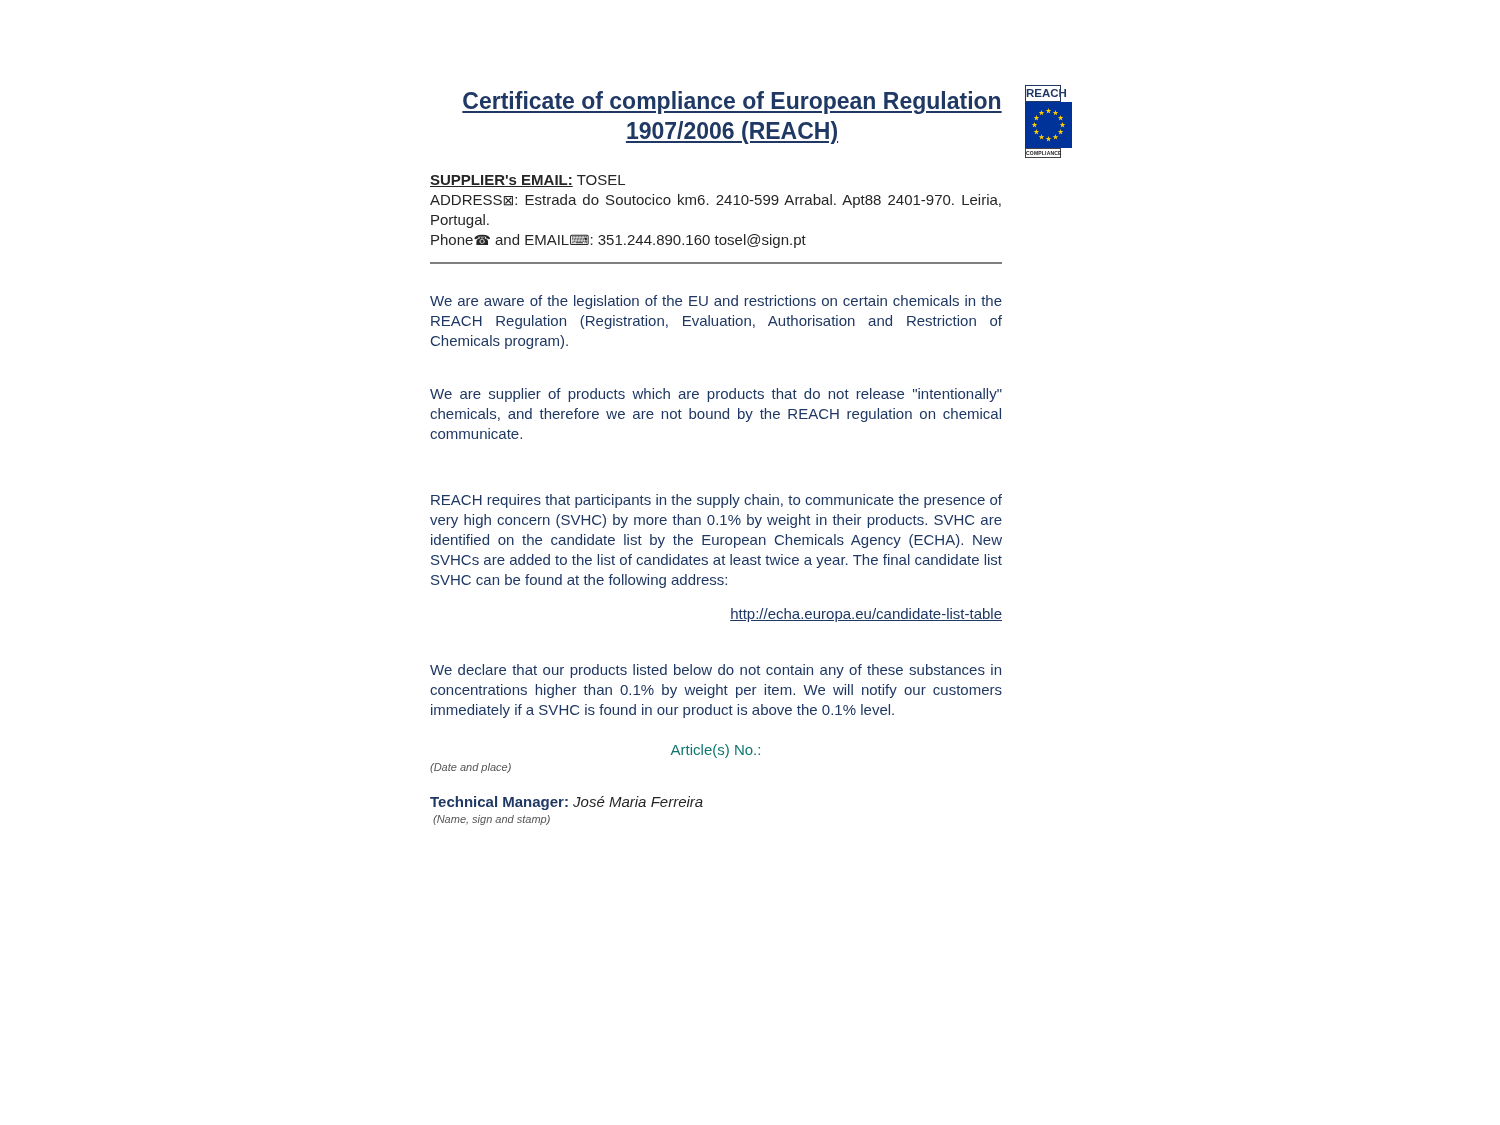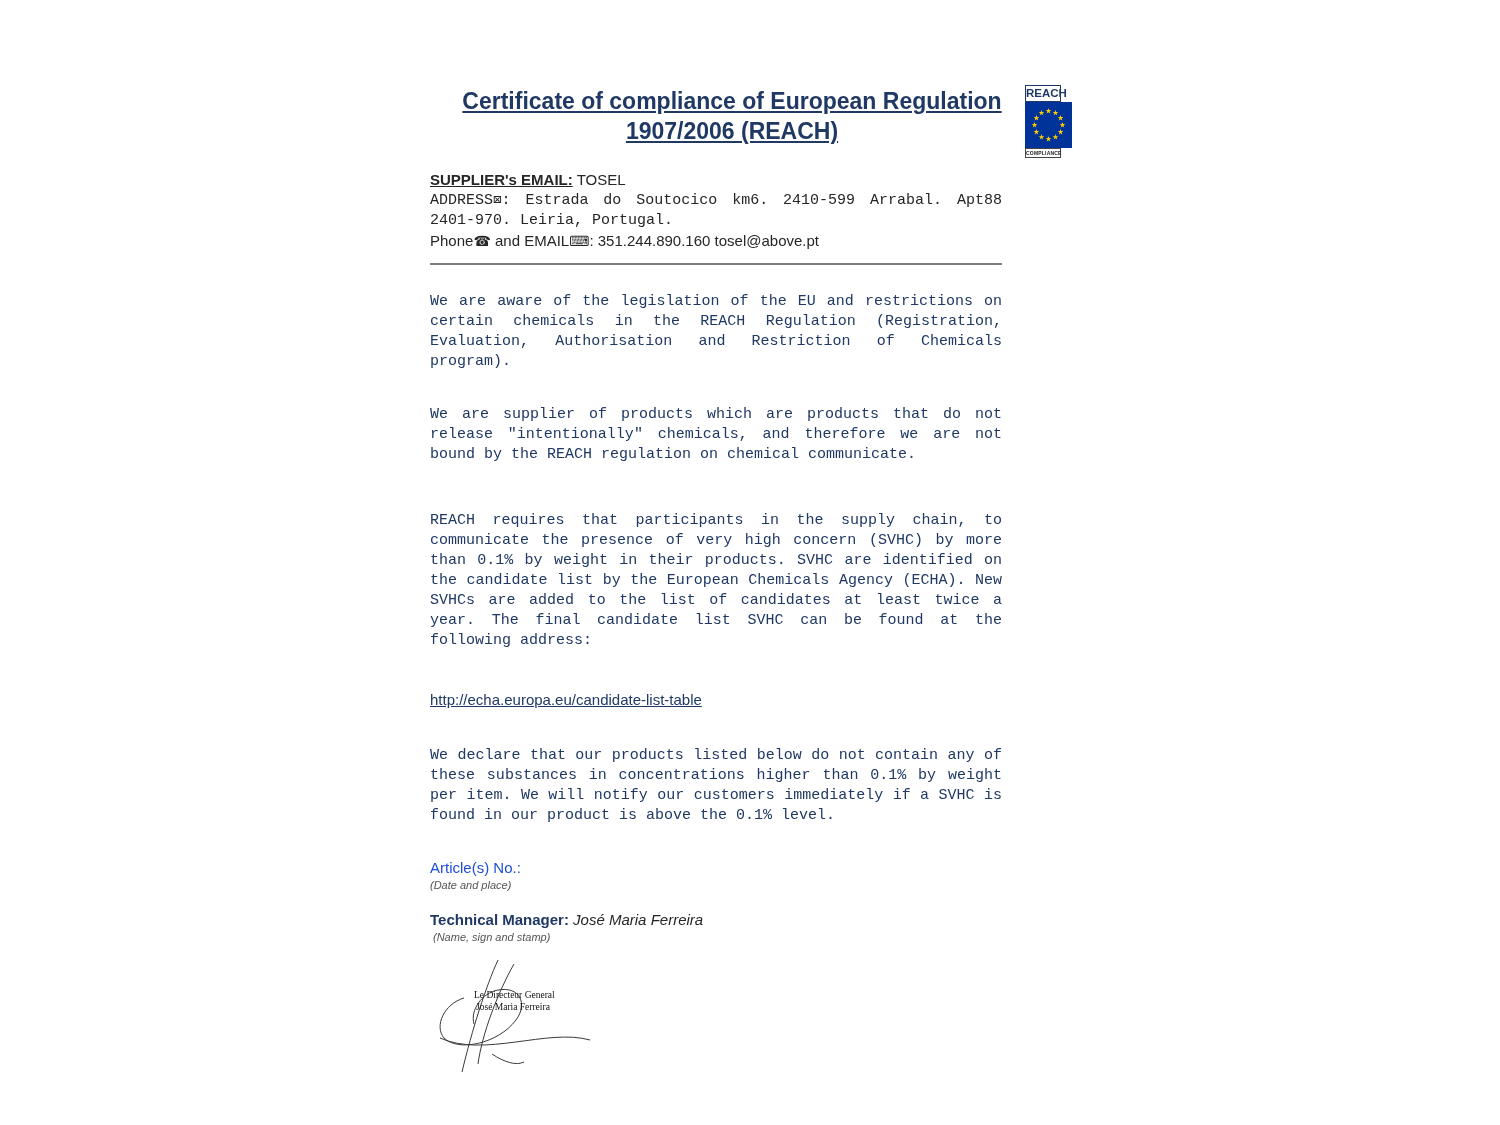--- a/index.html
+++ b/index.html
@@ -24,30 +24,30 @@
 
   .supplier { color: #262626; }
   .supplier .lbl-bold { font-weight: bold; text-decoration: underline; }
   .icon-inline { font-size: 14px; }
 
   .divider {
     border: none; border-top: 2px solid #7f7f7f;
     margin: 12px 0 0 0;
   }
 
-  .para { text-align: justify; margin: 0; font-family: Liberation Mono, monospace; }
+  .para { text-align: justify; margin: 0; }
   .p1 { margin-top: 27px; }
   .p2 { margin-top: 33px; }
   .p3 { margin-top: 46px; }
   .p4 { margin-top: 36px; }
 
-  .linkline { text-align: left; margin-top: 39px; }
+  .linkline { text-align: right; margin-top: 14px; }
   .linkline a { color: #1f3864; text-decoration: underline; cursor: pointer; }
 
-  .article-line { margin-top: 32px; color: #1d4ed8; }
+  .article-line { margin-top: 20px; color: #0f766e; text-align: center; }
 
   .made-on { margin-top: 60px; }
   .label-bold { color: #1f3864; font-weight: bold; }
   .val-italic { font-style: italic; color: #262626; }
   .val-plain { color: #262626; }
   .small-note { font-size: 11px; line-height: 14px; font-style: italic; color: #555555; }
   .manager-line { margin-top: 18px; }
   .manager-note { margin-left: 3px; }
 
   .signature { margin-top: 14px; margin-left: 2px; }
@@ -100,21 +100,21 @@
   <div class="doc">
 
     <div class="title">
       <div><span>Certificate of compliance of European Regulation</span></div>
       <div><span>1907/2006 (REACH)</span></div>
     </div>
 
     <div class="supplier">
       <div><span class="lbl-bold">SUPPLIER's EMAIL:</span><span> TOSEL</span></div>
       <div class="para"><span>ADDRESS</span><span class="icon-inline">⊠</span><span>: Estrada do Soutocico km6. 2410-599 Arrabal. Apt88 2401-970. Leiria, Portugal.</span></div>
-      <div><span>Phone</span><span class="icon-inline">☎</span><span> and EMAIL</span><span class="icon-inline">⌨</span><span>: 351.244.890.160 tosel@above.pt</span></div>
+      <div><span>Phone</span><span class="icon-inline">☎</span><span> and EMAIL</span><span class="icon-inline">⌨</span><span>: 351.244.890.160 tosel@sign.pt</span></div>
     </div>
 
     <hr class="divider">
 
     <p class="para p1">We are aware of the legislation of the EU and restrictions on certain chemicals in the REACH Regulation (Registration, Evaluation, Authorisation and Restriction of Chemicals program).</p>
 
     <p class="para p2">We are supplier of products which are products that do not release "intentionally" chemicals, and therefore we are not bound by the REACH regulation on chemical communicate.</p>
 
     <p class="para p3">REACH requires that participants in the supply chain, to communicate the presence of very high concern (SVHC) by more than 0.1% by weight in their products. SVHC are identified on the candidate list by the European Chemicals Agency (ECHA). New SVHCs are added to the list of candidates at least twice a year. The final candidate list SVHC can be found at the following address:</p>
 
@@ -126,30 +126,15 @@
 
     <div class="article-line">Article(s) No.:</div>
 
     <div class="small-note">(Date and place)</div>
 
     <div class="manager-line">
       <span class="label-bold">Technical Manager:</span><span class="val-italic"> José Maria Ferreira</span>
     </div>
     <div class="small-note manager-note">(Name, sign and stamp)</div>
 
-    <div class="signature">
-      <svg width="210" height="120" viewBox="0 0 210 120" xmlns="http://www.w3.org/2000/svg">
-        <g stroke="#3a3a3a" fill="none" stroke-width="1">
-          <path d="M66,2 C54,28 40,72 30,114"></path>
-          <path d="M82,6 C66,34 50,76 46,106"></path>
-          <path d="M32,40 C12,46 2,68 12,80 C26,94 66,86 84,62 C96,46 88,28 66,32 C50,35 38,52 42,66"></path>
-          <path d="M8,80 C52,100 116,70 158,82"></path>
-          <path d="M60,96 C72,104 84,108 92,104"></path>
-        </g>
-        <g font-family="Liberation Serif, serif" font-size="9.5" fill="#111111">
-          <text x="42" y="40">Le Directeur General</text>
-          <text x="44" y="52">José Maria Ferreira</text>
-        </g>
-      </svg>
-    </div>
 
   </div>
 </div>
 
 </body></html>

